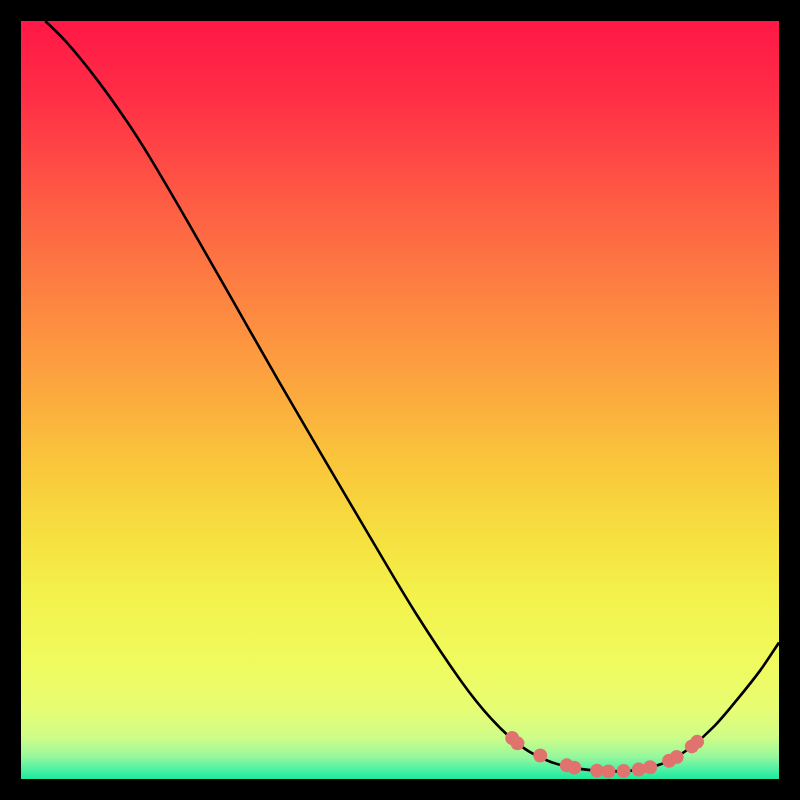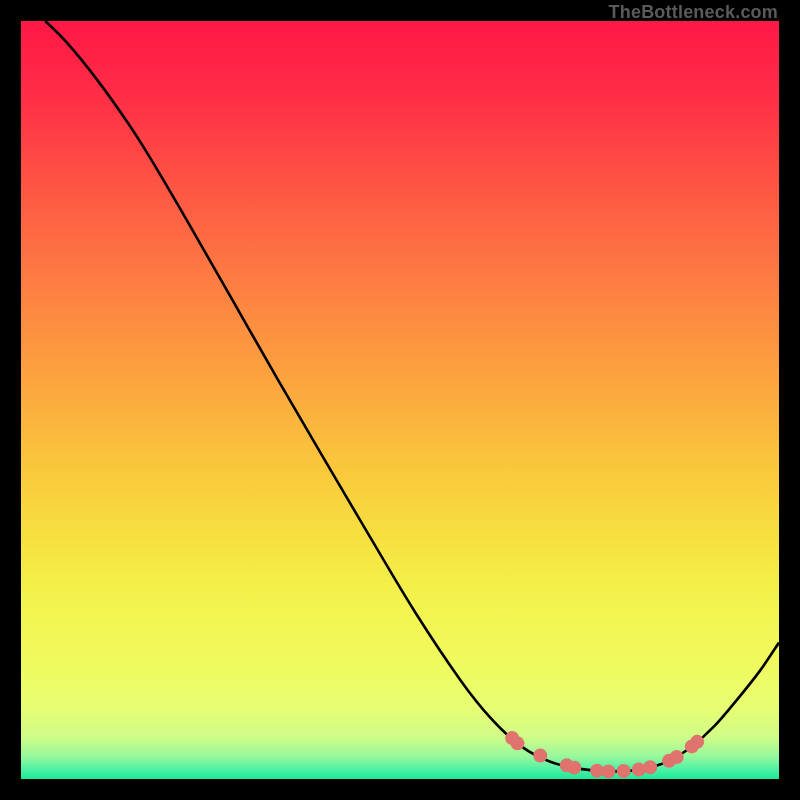--- a/index.html
+++ b/index.html
@@ -30,21 +30,20 @@
     font-family: Arial, Helvetica, sans-serif;
     font-weight: 700;
     font-size: 18px;
     color: #5a5a5a;
     letter-spacing: 0.2px;
   }
 </style>
 </head>
 <body>
 <div class="outer">
-  <div class="watermark">TheBottleneck.com</div>
   <svg class="plot" viewBox="0 0 758 758" preserveAspectRatio="none">
     <defs>
       <linearGradient id="bg-grad" x1="0" y1="0" x2="0" y2="1">
 
       <stop offset="0%" stop-color="#FF1846"></stop>
           <stop offset="10%" stop-color="#FF2E46"></stop>
           <stop offset="22%" stop-color="#FE5644"></stop>
           <stop offset="34%" stop-color="#FD7C42"></stop>
           <stop offset="46%" stop-color="#FCA03F"></stop>
           <stop offset="57.99999999999999%" stop-color="#FAC53B"></stop>

